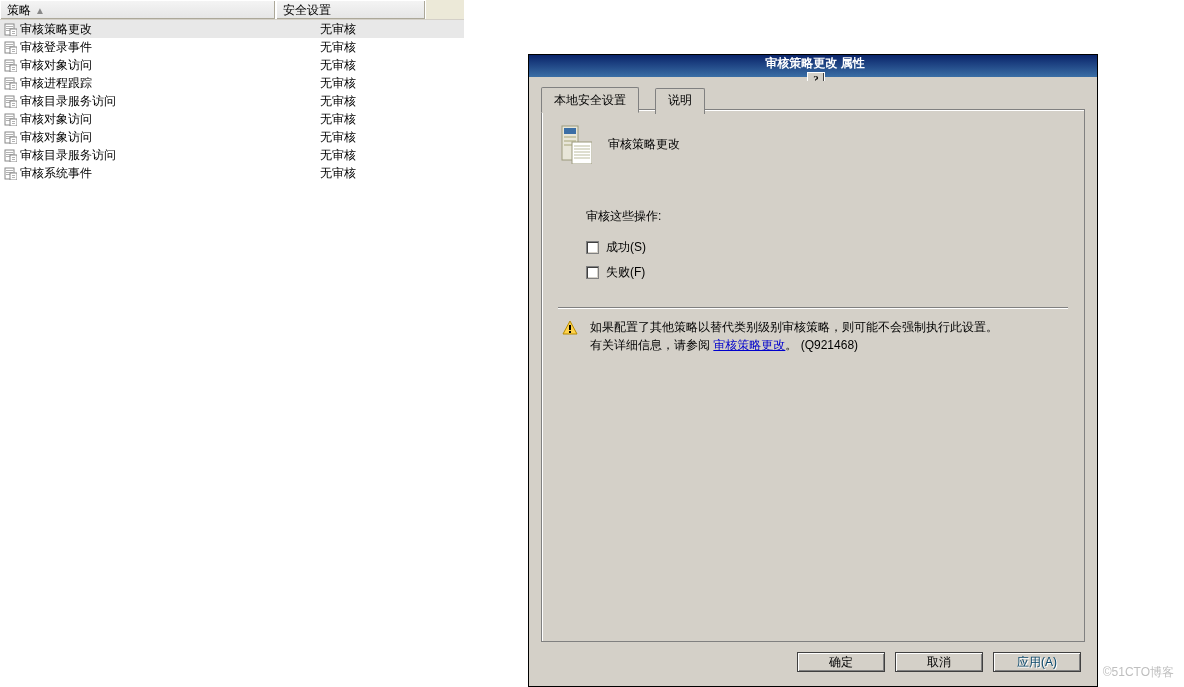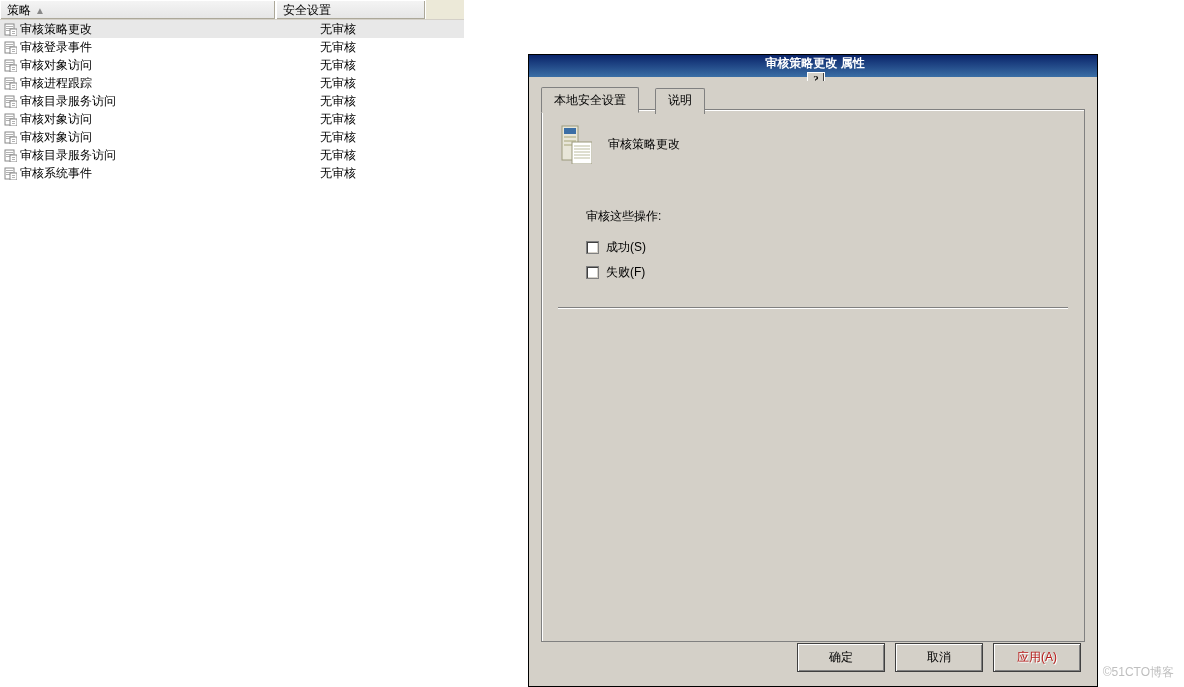--- a/index.html
+++ b/index.html
@@ -45,22 +45,22 @@
   .checkbox-row { margin: 6px 0 8px 44px; display: flex; align-items: center; gap: 7px; }
   .chk { width: 13px; height: 13px; background: #fff; border: 1px solid #808080; box-shadow: inset 1px 1px 0 #404040, inset -1px -1px 0 #d4d0c8; display: inline-block; }
 
   .sep { margin: 26px 16px 0 16px; height: 1px; background: #808080; box-shadow: 0 1px 0 #fff; }
   .note { display: flex; gap: 12px; padding: 10px 24px 0 20px; line-height: 1.5; }
   .warn-icon { width: 16px; height: 16px; flex: none; margin-top: 2px; }
   .note a { color: #0000cc; text-decoration: underline; }
 
   
   .btnrow { position: absolute; right: 12px; bottom: 10px; display: flex; gap: 10px; }
-  .btn { width: 88px; height: 29px; background: #d4d0c8; border: 1px solid #404040; box-shadow: inset 1px 1px 0 #fff, inset -1px -1px 0 #808080; display: flex; align-items: center; justify-content: center; text-align: center; }
-  .btn.disabled { color: #b91c1c; text-shadow: 1px 1px 0 #fff; }
+  .btn { width: 88px; height: 20px; background: #d4d0c8; border: 1px solid #404040; box-shadow: inset 1px 1px 0 #fff, inset -1px -1px 0 #808080; display: flex; align-items: center; justify-content: center; text-align: center; }
+  .btn.disabled { color: #0c4a6e; text-shadow: 1px 1px 0 #fff; }
 
   .watermark { position: absolute; right: 10px; bottom: 6px; color: #bfbfbf; font-size: 12px; }
 </style>
 </head>
 <body>
 
 <div class="listview">
   <div class="lv-header">
     <div class="col">
       <span>策略</span>
@@ -253,20 +253,33 @@
           <span class="chk"></span>
           <span>成功(S)</span>
         </div>
         <div class="checkbox-row">
           <span class="chk"></span>
           <span>失败(F)</span>
         </div>
 
         <div class="sep"></div>
 
+        <div class="note">
+          <span class="warn-icon">
+            <svg viewBox="0 0 16 16" width="16" height="16">
+              <polygon points="8,1 15,14 1,14" fill="#ffd24a" stroke="#b58a00"></polygon>
+              <rect x="7" y="5" width="2" height="5" fill="#000"></rect>
+              <rect x="7" y="11" width="2" height="2" fill="#000"></rect>
+            </svg>
+          </span>
+          <div>
+            <span>如果配置了其他策略以替代类别级别审核策略，则可能不会强制执行此设置。</span><br>
+            <span>有关详细信息，请参阅 </span><a href="#">审核策略更改</a><span>。   (Q921468)</span>
+          </div>
+        </div>
 
       </div>
     </div>
 
     <div class="btnrow">
       <div class="btn">
           <span>确定</span>
         </div>
       <div class="btn">
           <span>取消</span>

